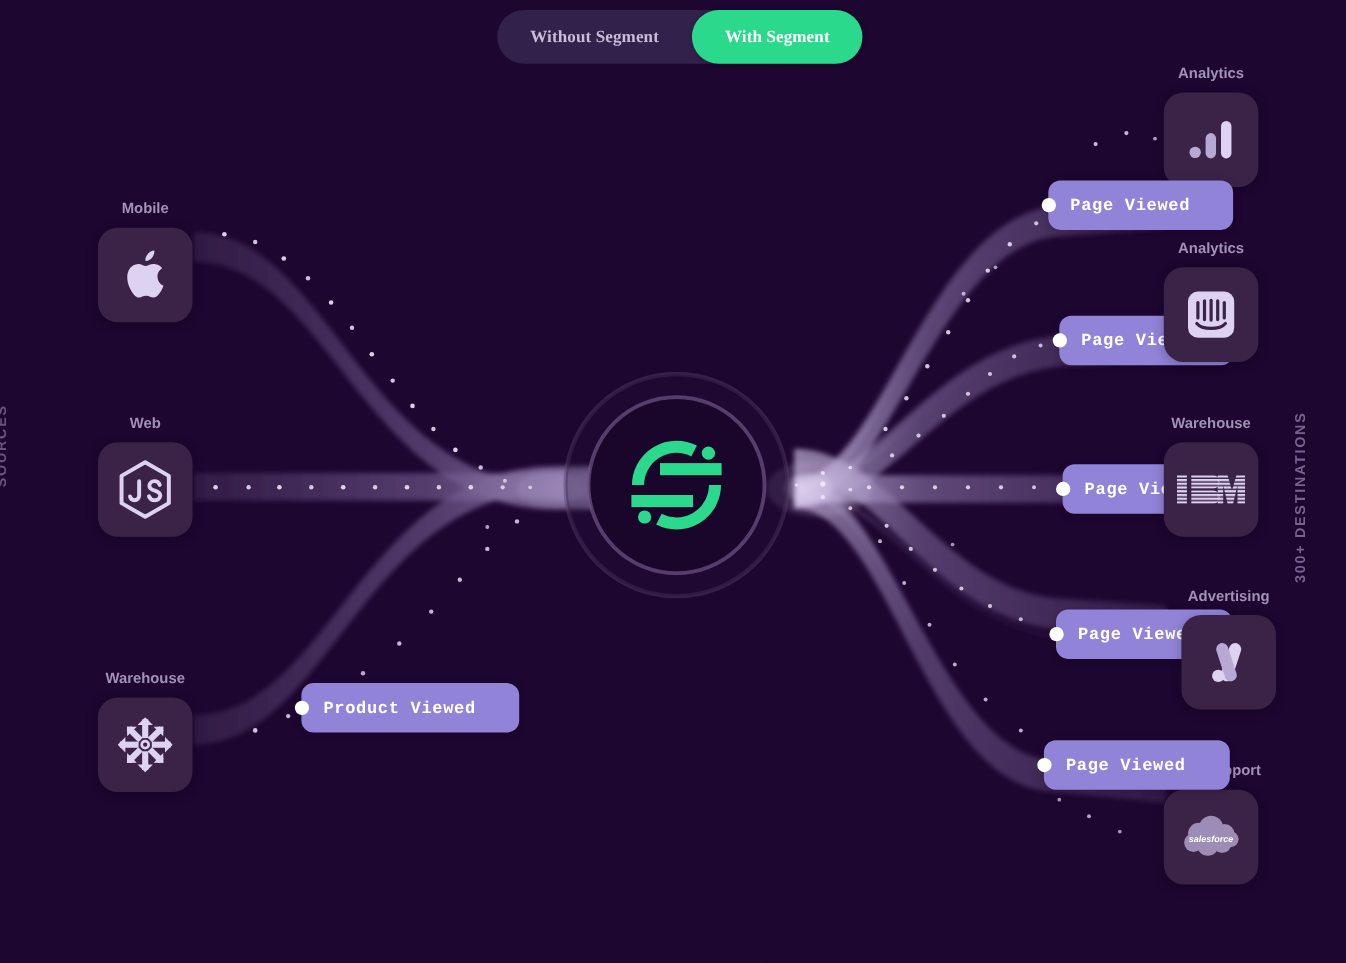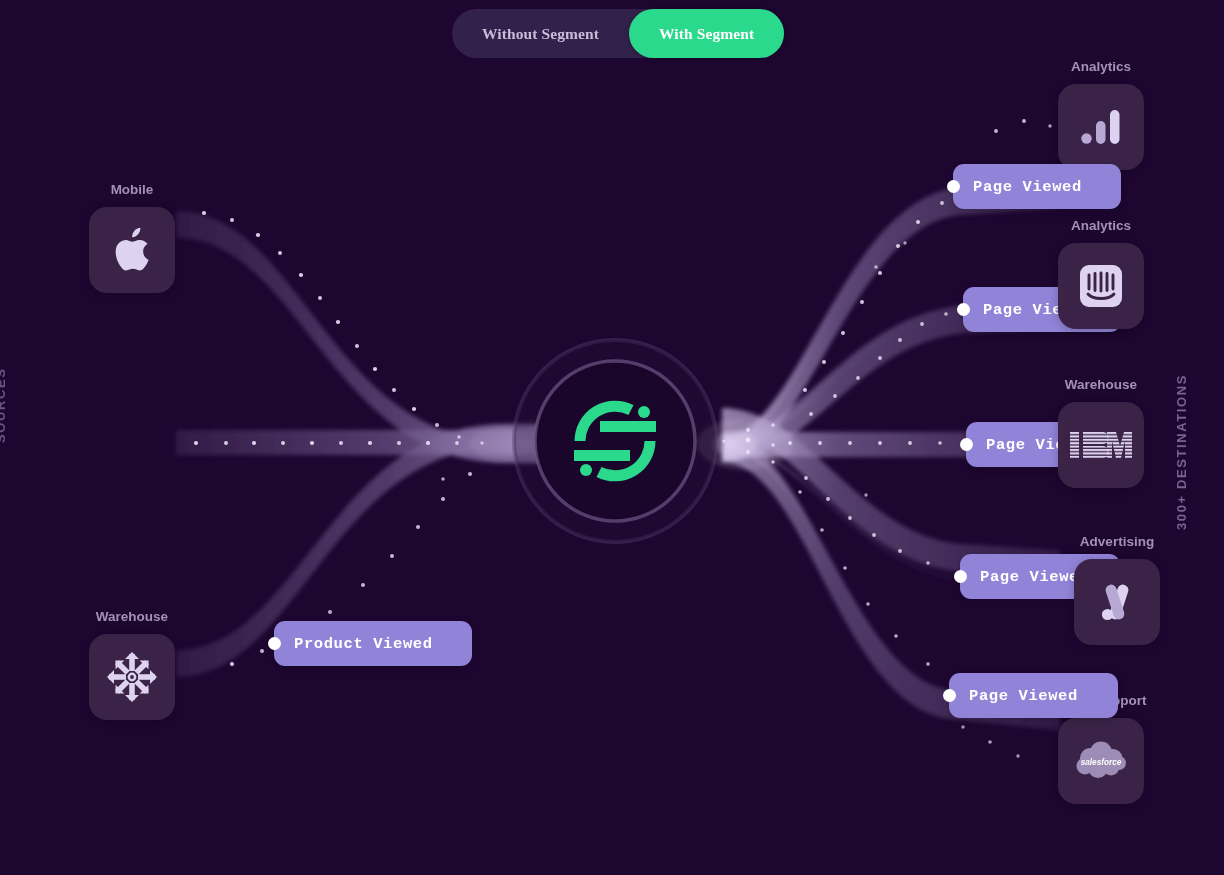--- a/index.html
+++ b/index.html
@@ -350,20 +350,30 @@
   <div class="node" style="left:89px; top:168px;margin-top:39px;">
     <div class="node-label">Mobile</div>
     <div class="node-tile">
       <svg width="44" height="52" viewBox="0 0 44 52">
         <path fill="#ddd2f0" d="M33.1 27.6c-.05-5.1 4.16-7.55 4.35-7.67-2.37-3.47-6.06-3.95-7.37-4-3.13-.32-6.12 1.85-7.71 1.85-1.6 0-4.05-1.81-6.66-1.76-3.42.05-6.58 1.99-8.34 5.06-3.56 6.17-.91 15.3 2.56 20.3 1.7 2.45 3.72 5.2 6.38 5.1 2.56-.1 3.53-1.66 6.63-1.66s3.97 1.66 6.68 1.6c2.76-.05 4.5-2.5 6.19-4.96 1.95-2.84 2.75-5.6 2.8-5.74-.06-.03-5.37-2.06-5.42-8.17z"></path>
         <path fill="#ddd2f0" d="M28.2 10.3c1.41-1.71 2.36-4.09 2.1-6.46-2.03.08-4.49 1.35-5.95 3.06-1.31 1.51-2.45 3.93-2.15 6.25 2.27.18 4.58-1.15 6-2.85z"></path>
       </svg>
     </div>
   </div>
 
+  <div class="node" style="left:89px; top:402px;">
+    <div class="node-label">Web</div>
+    <div class="node-tile">
+      <svg width="52" height="56" viewBox="0 0 52 56">
+        <path fill="none" stroke="#ddd2f0" stroke-width="3.6" stroke-linejoin="round" d="M26 3.2 L47.5 15.6 L47.5 40.4 L26 52.8 L4.5 40.4 L4.5 15.6 Z"></path>
+        <path fill="none" stroke="#ddd2f0" stroke-width="3.6" stroke-linecap="round" d="M20.5 20.5 L20.5 33.5 A4.2 4.2 0 0 1 16.3 37.7 A4.2 4.2 0 0 1 12.2 34.3"></path>
+        <path fill="none" stroke="#ddd2f0" stroke-width="3.6" stroke-linecap="round" d="M39.2 23.8 A5 5 0 0 0 34.4 20.4 A4.4 4.4 0 0 0 29.8 24.5 C29.8 30.3 39.7 27.8 39.7 33.5 A4.6 4.6 0 0 1 34.8 37.8 A5.6 5.6 0 0 1 29.4 34.2"></path>
+      </svg>
+    </div>
+  </div>
 
   <div class="node" style="left:89px; top:634px;">
     <div class="node-label">Warehouse</div>
     <div class="node-tile">
       <svg width="50" height="50" viewBox="0 0 50 50">
         <g fill="#ddd2f0">
           <rect x="22.2" y="2" width="5.6" height="17"></rect>
           <path d="M25 0 L32 7 L18 7 Z"></path>
           <rect x="22.2" y="31" width="5.6" height="17"></rect>
           <path d="M25 50 L18 43 L32 43 Z"></path>

